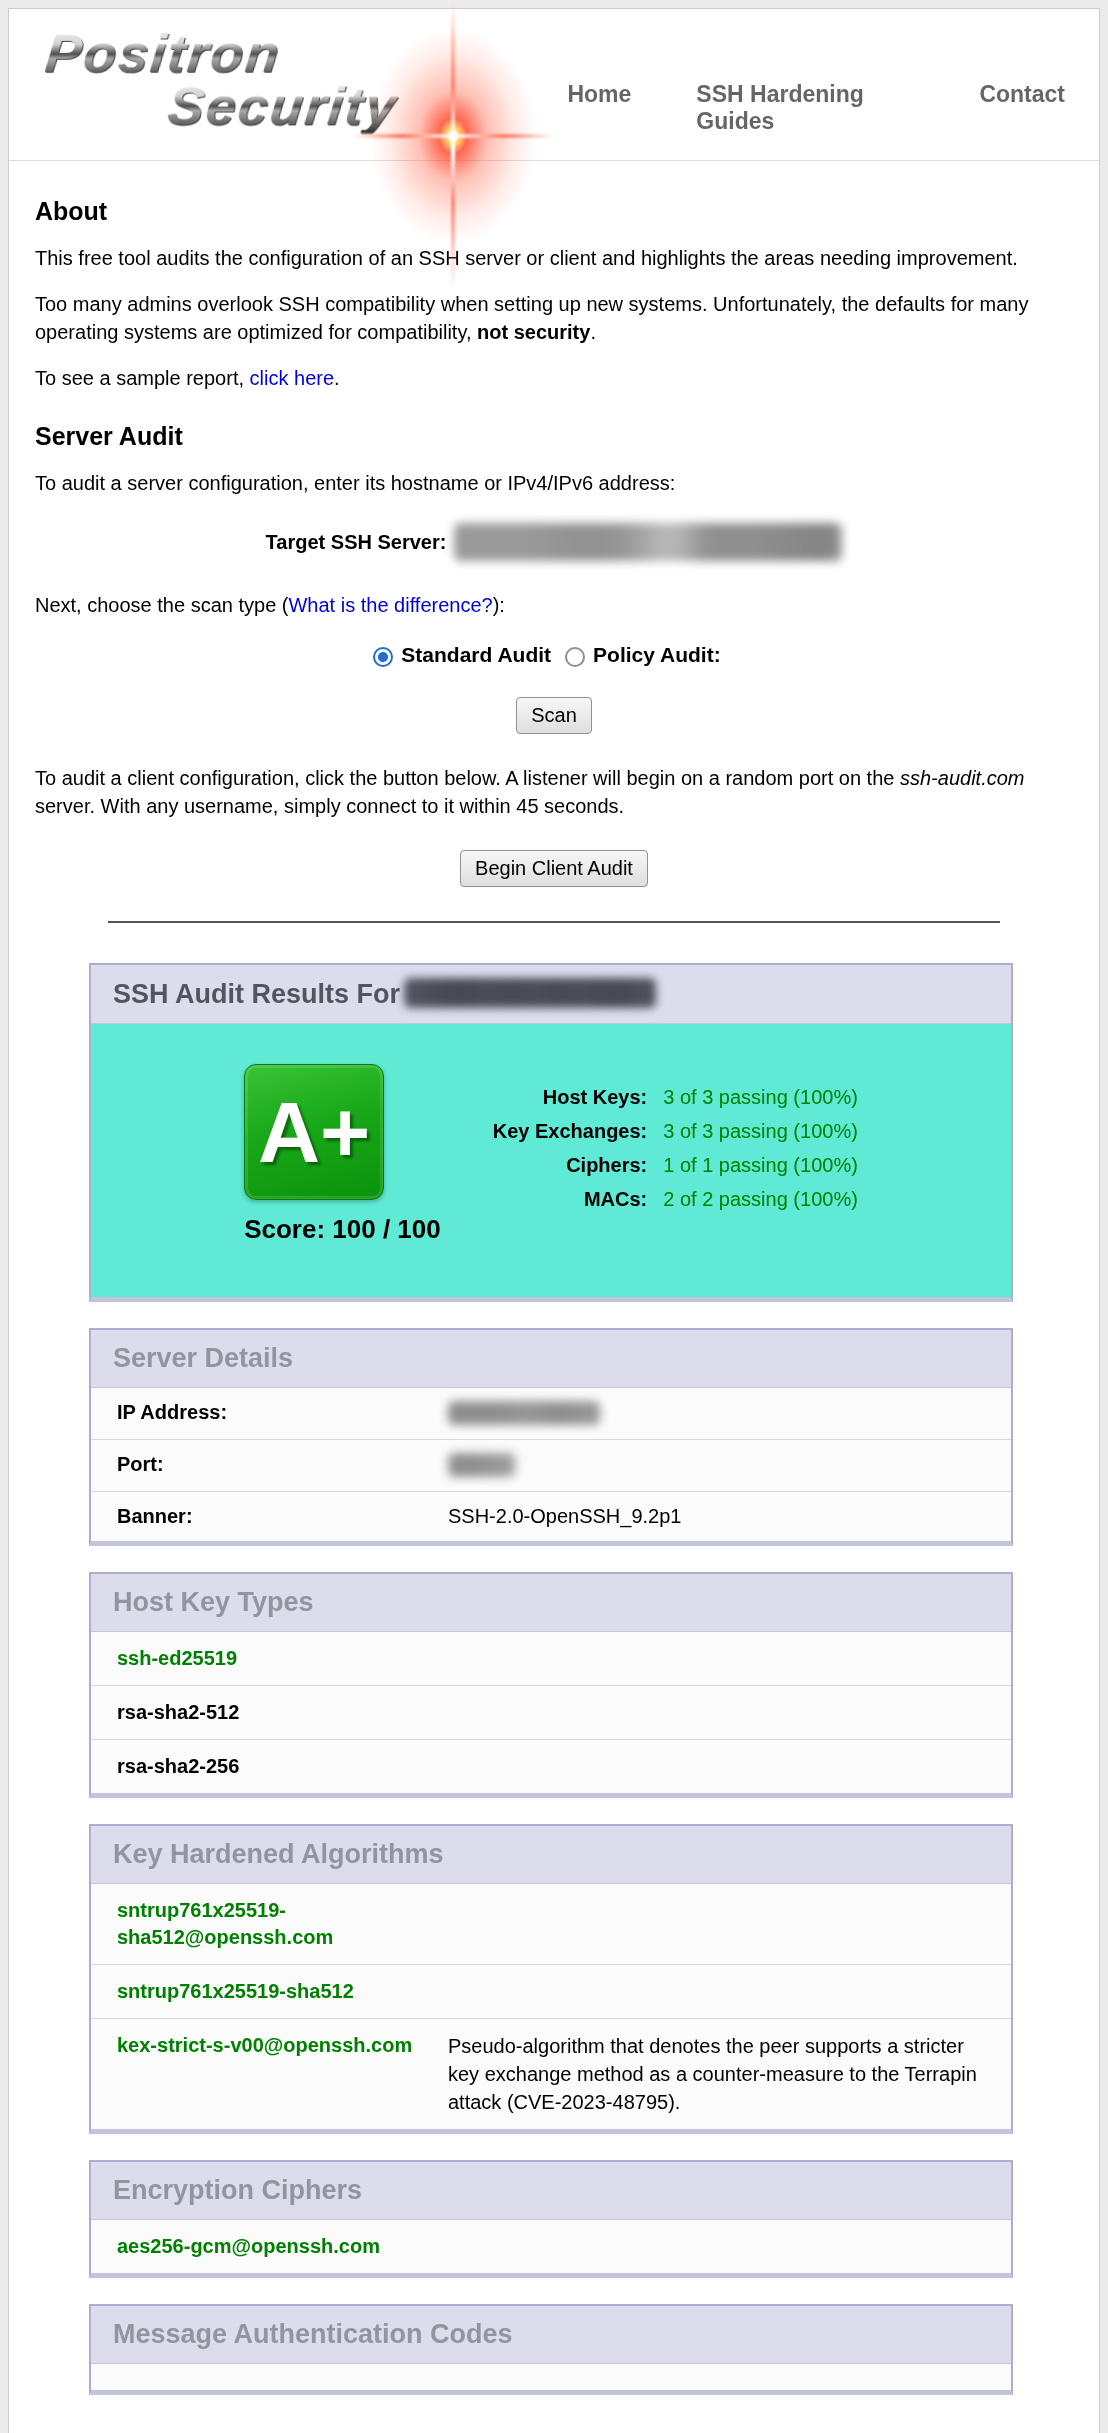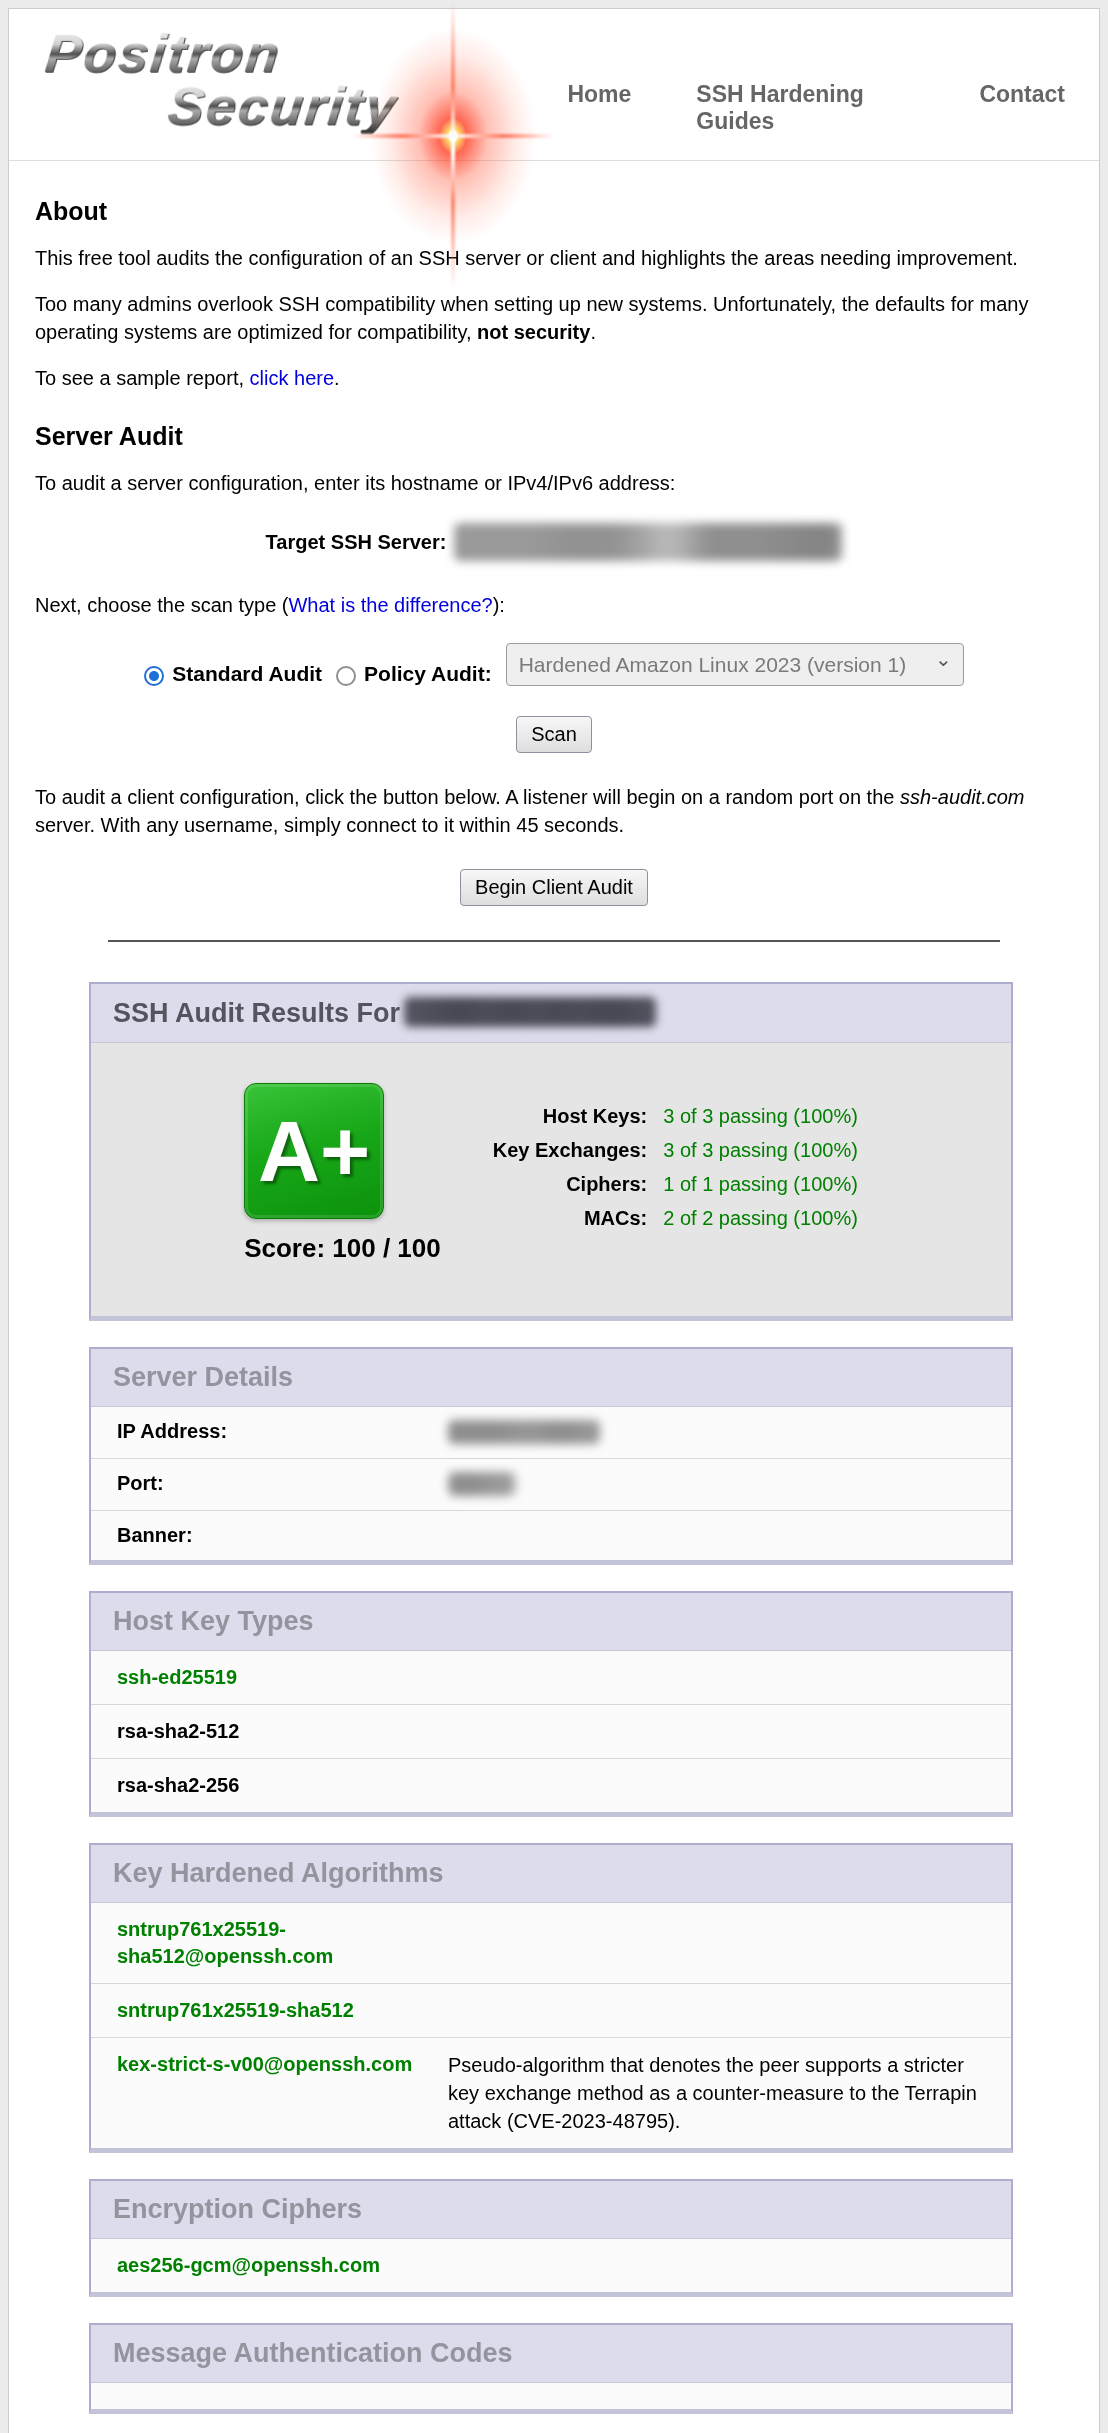--- a/index.html
+++ b/index.html
@@ -99,21 +99,21 @@
   select { appearance:none; -webkit-appearance:none; font-family:"Liberation Sans",sans-serif;
     font-size:21px; color:#7a7a7a; background:#efefef; border:1px solid #9c9c9c; border-radius:4px;
     padding:9px 44px 9px 12px; width:458px; }
   .btn-row { text-align:center; margin:30px 0; }
   button.btn { font-family:"Liberation Sans",sans-serif; font-size:20px; padding:6px 14px;
     background:linear-gradient(#f7f7f7,#dedede); border:1px solid #8f8f9d; border-radius:4px; cursor:pointer; }
 
   hr.divider { border:none; border-top:2px solid #555; width:86%; margin:34px auto 40px auto; }
 
   
-  .panel { margin:0 60px 26px 54px; background:#e5e5e5;
+  .panel { margin:0 60px 26px 54px; background:#5eead4;
     border:2px solid #adadd0; border-bottom-width:5px; border-bottom-color:#c3c3da; }
   .panel-header { background:#dcdcec; padding:13px 22px; }
   .panel-title { font-size:27px; font-weight:bold; color:#94949e; }
   .panel-header.dark .panel-title { color:#54545e; }
   .panel-body { border-top:1px solid #c6c6d8; }
   .prow { display:grid; grid-template-columns:305px 1fr; column-gap:26px; padding:13px 26px; font-size:20px; background:#fbfbfb; }
   .prow + .prow { border-top:1px solid #d8d8d8; }
   .prow .plabel { font-weight:bold; }
   .alg { font-weight:bold; overflow-wrap:break-word; line-height:1.35; }
   .alg.good { color:#008000; }
@@ -166,25 +166,20 @@
       <span class="smudge smudge-input"></span>
     </div>
 
     <p><span>Next, choose the scan type (</span><a class="link">What is the difference?</a><span>):</span></p>
 
     <div class="radio-row">
       <input type="radio" name="scantype" checked="" style="">
       <label>Standard Audit</label>
       <input type="radio" name="scantype" style="">
       <label>Policy Audit:</label>
-      <span class="select-wrap">
-        <select>
-          <option>Hardened Amazon Linux 2023 (version 1)</option>
-        </select>
-      </span>
     </div>
 
     <div class="btn-row">
       <button class="btn">Scan</button>
     </div>
 
     <p><span>To audit a client configuration, click the button below. A listener will begin on a random port on the </span><span class="em">ssh-audit.com</span><span> server. With any username, simply connect to it within 45 seconds.</span></p>
 
     <div class="btn-row">
       <button class="btn">Begin Client Audit</button>
@@ -225,20 +220,21 @@
         <div class="prow">
           <span class="plabel">IP Address:</span>
           <span><span class="smudge smudge-ip"></span></span>
         </div>
         <div class="prow">
           <span class="plabel">Port:</span>
           <span><span class="smudge smudge-port"></span></span>
         </div>
         <div class="prow">
           <span class="plabel">Banner:</span>
+          <span>SSH-2.0-OpenSSH_9.2p1</span>
         </div>
       </div>
     </div>
 
     <div class="panel">
       <div class="panel-header"><span class="panel-title">Host Key Types</span></div>
       <div class="panel-body">
         <div class="prow">
             <span class="alg good">ssh-ed25519</span>
             <span></span>

